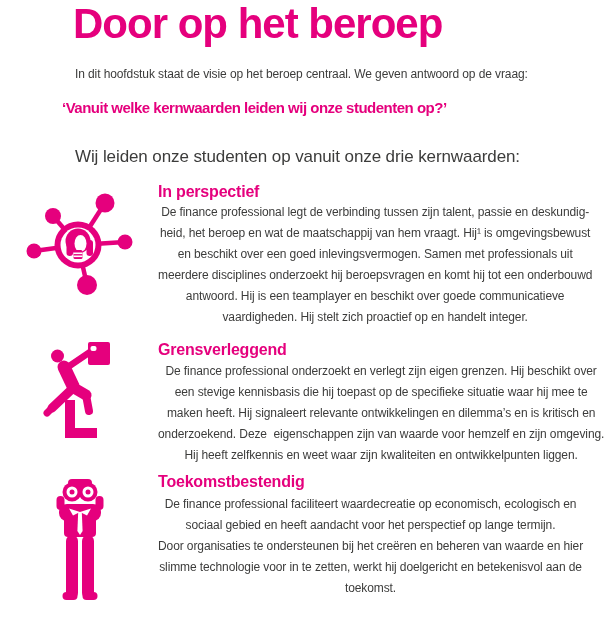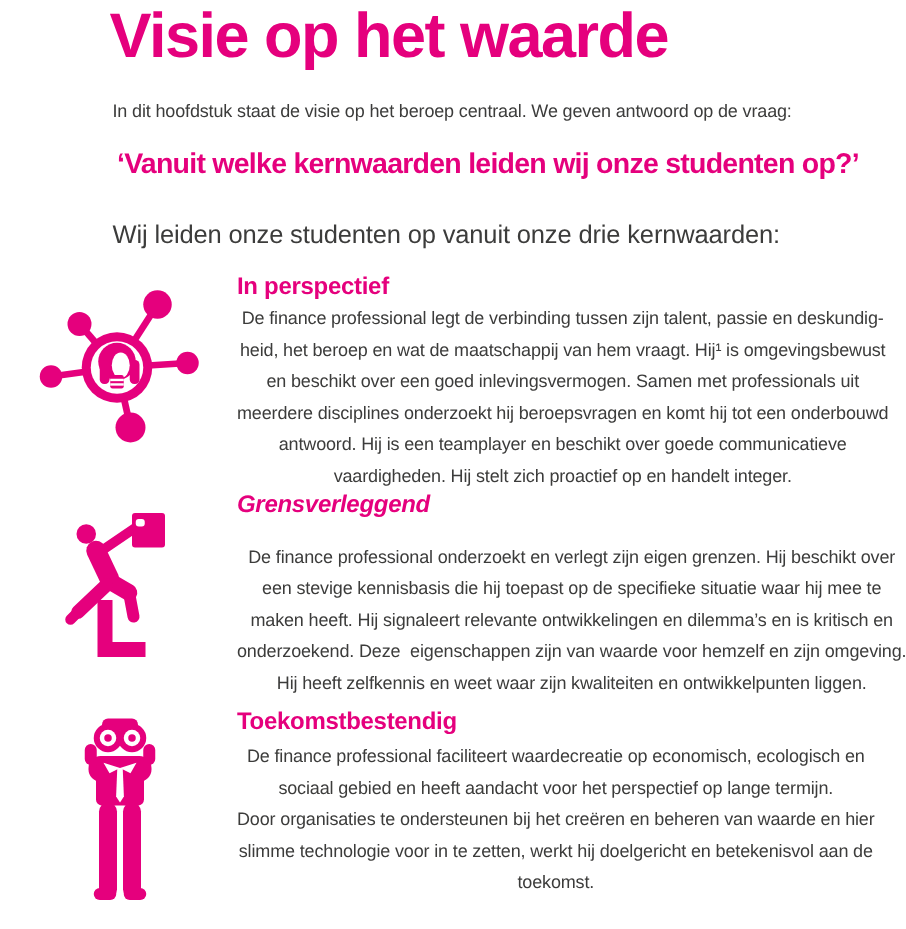--- a/index.html
+++ b/index.html
@@ -23,54 +23,54 @@
     letter-spacing:-1px;
     color:var(--accent);
     line-height:1.15;
     margin:0;
   }
   .intro{
     left:75px;top:67px;
     font-size:12px;letter-spacing:-0.1px;
   }
   .question{
-    left:78px;top:99px;
-    font-size:19px;font-weight:bold;letter-spacing:-0.5px;
+    left:62px;top:99px;
+    font-size:15px;font-weight:bold;letter-spacing:-0.5px;
     color:var(--accent);
   }
   .lead{
     left:75px;top:147px;
     font-size:17px;letter-spacing:-0.1px;
   }
   .section-heading{
     left:158px;
     font-size:16px;font-weight:bold;letter-spacing:-0.2px;
     color:var(--accent);
   }
   .section-body{
     left:158px;
     font-size:12px;letter-spacing:-0.1px;
     line-height:21px;
     white-space:pre;
     text-align:center;
   }
   .h1x{top:183px;} .b1x{top:202px;}
-  .h2x{top:328px;font-style:italic;} .b2x{top:361px;}
+  .h2x{top:341px;} .b2x{top:361px;}
   .h3x{top:473px;} .b3x{top:494px;}
   .icon1{left:24px;top:192px;}
   .icon2{left:38px;top:336px;}
   .icon3{left:54px;top:478px;}
   svg .pk{fill:var(--accent);}
   svg .wh{fill:#FFFFFF;}
   svg .pkl{stroke:var(--accent);fill:none;}
 </style>
 </head>
 <body>
 
-<h1 class="abs page-title">Visie op het waarde</h1>
+<h1 class="abs page-title">Door op het beroep</h1>
 
 <div class="abs intro">In dit hoofdstuk staat de visie op het beroep centraal. We geven antwoord op de vraag:</div>
 
 <div class="abs question">‘Vanuit welke kernwaarden leiden wij onze studenten op?’</div>
 
 <div class="abs lead">Wij leiden onze studenten op vanuit onze drie kernwaarden:</div>
 
 <svg class="abs icon1" width="112" height="104" viewBox="0 0 112 104">
 
   <g class="pkl" stroke-width="4.5">

